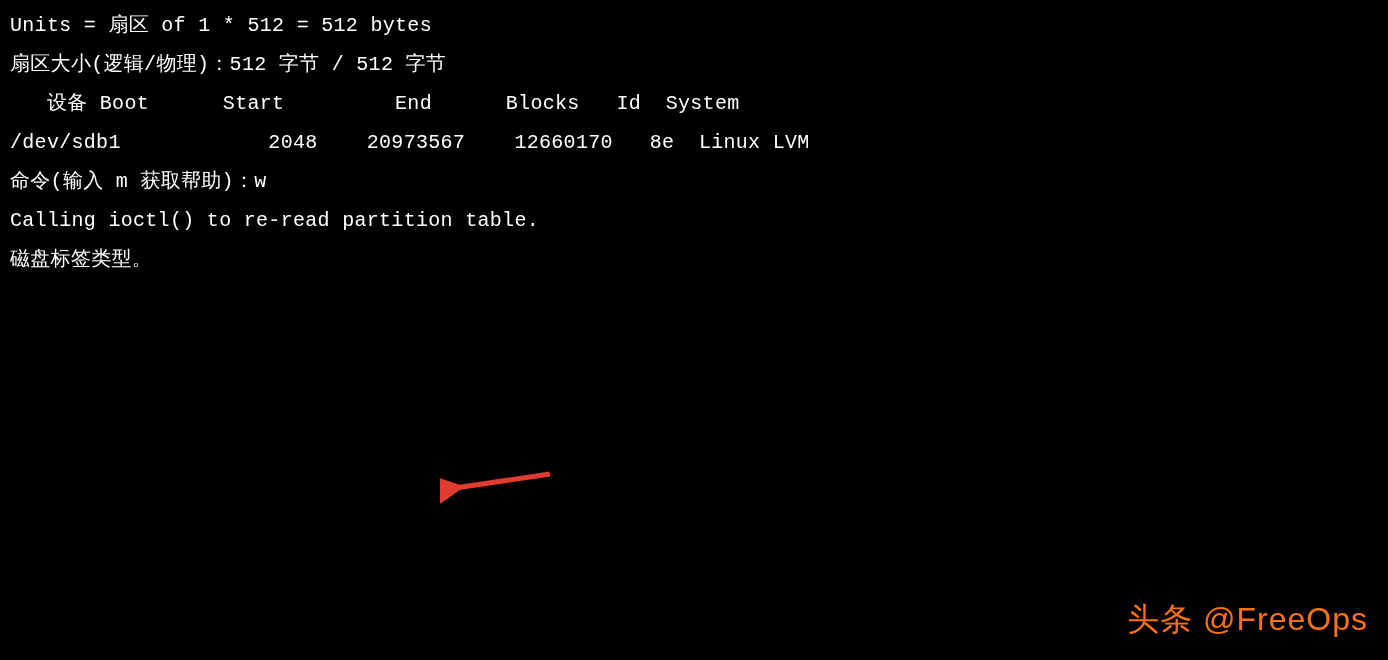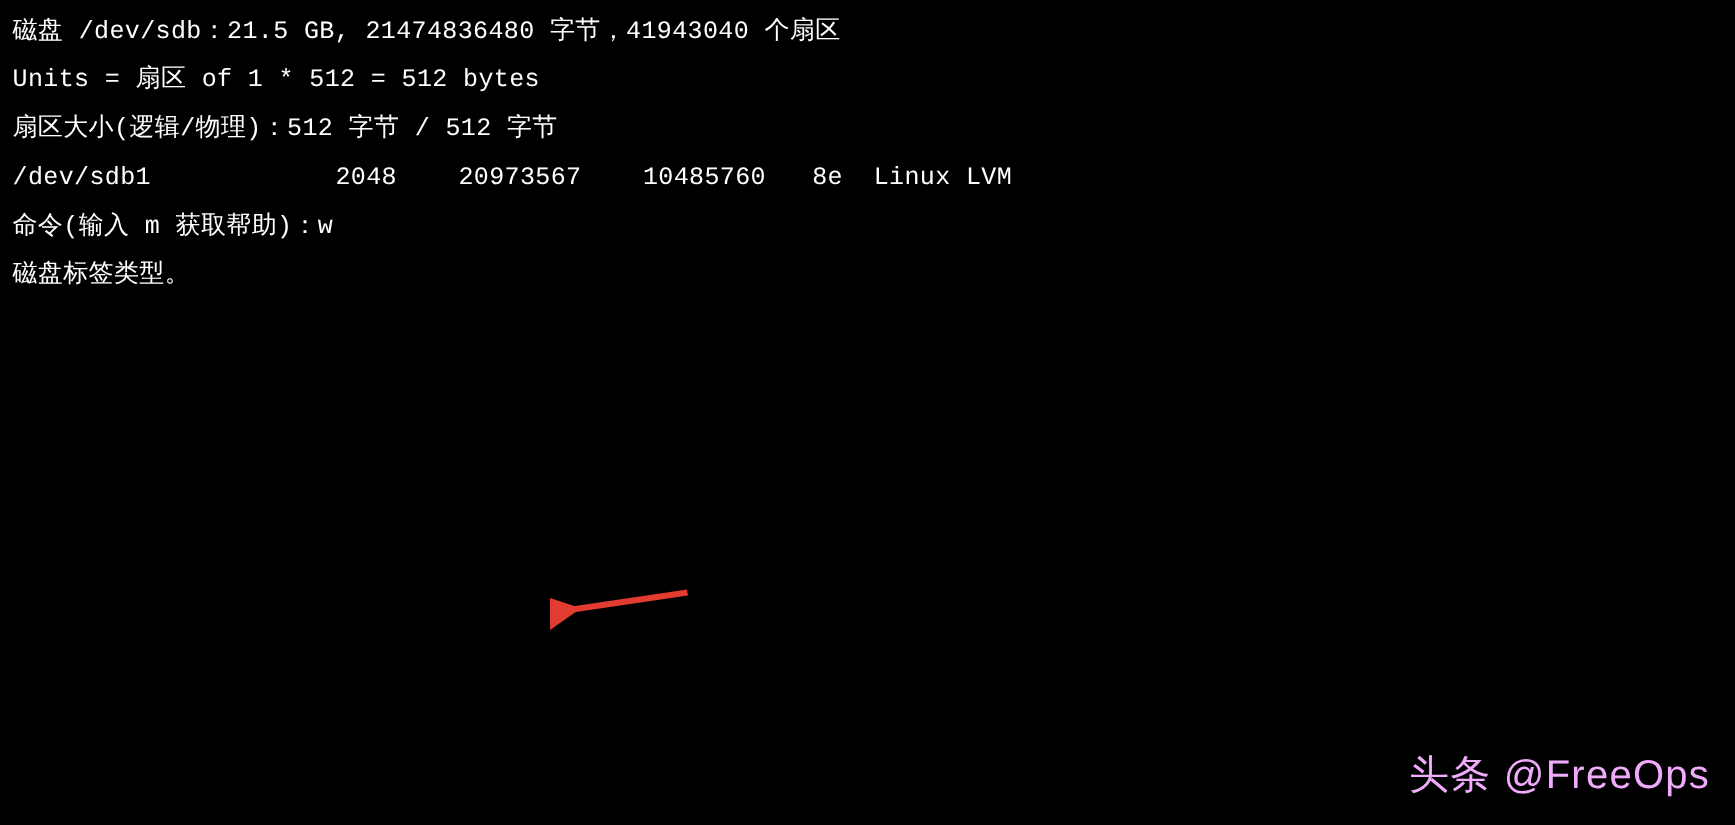--- a/index.html
+++ b/index.html
@@ -16,46 +16,47 @@
       position: relative;
       letter-spacing: 0.3px;
     }
     .line { white-space: pre; }
     .watermark {
       position: absolute;
       right: 20px;
       bottom: 10px;
       font-family: "Microsoft YaHei", Arial, sans-serif;
       font-size: 32px;
-      color: #f0abfc;
+      color: #f97316;
       font-weight: 500;
       letter-spacing: 1px;
       margin-left: 20px;
     }
     .arrow {
       position: absolute;
       left: 440px;
       top: 466px;
       pointer-events: none;
     }
     .arrow svg { display: block; }
   </style>
 </head>
 <body>
 
 <div class="term">
   <div class="line"></div>
-  <div class="line">磁盘 /dev/sdb：21.5 GB, 21474836480 字节，41943040 个扇区</div>
   <div class="line">Units = 扇区 of 1 * 512 = 512 bytes</div>
   <div class="line">扇区大小(逻辑/物理)：512 字节 / 512 字节</div>
   <div class="line"></div>
-  <div class="line">/dev/sdb1            2048    20973567    10485760   8e  Linux LVM</div>
+  <div class="line">   设备 Boot      Start         End      Blocks   Id  System</div>
+  <div class="line">/dev/sdb1            2048    20973567    12660170   8e  Linux LVM</div>
   <div class="line"></div>
   <div class="line">命令(输入 m 获取帮助)：w</div>
   <div class="line"></div>
+  <div class="line">Calling ioctl() to re-read partition table.</div>
   <div class="line">磁盘标签类型。</div>
 </div>
 
 <div class="arrow">
   <svg width="120" height="40" viewBox="0 0 120 40">
     <defs>
       <marker id="ah" markerWidth="10" markerHeight="10" refX="2" refY="5" orient="auto">
         <polygon points="0,5 10,0 10,10" fill="#e23b2f"></polygon>
       </marker>
     </defs>

